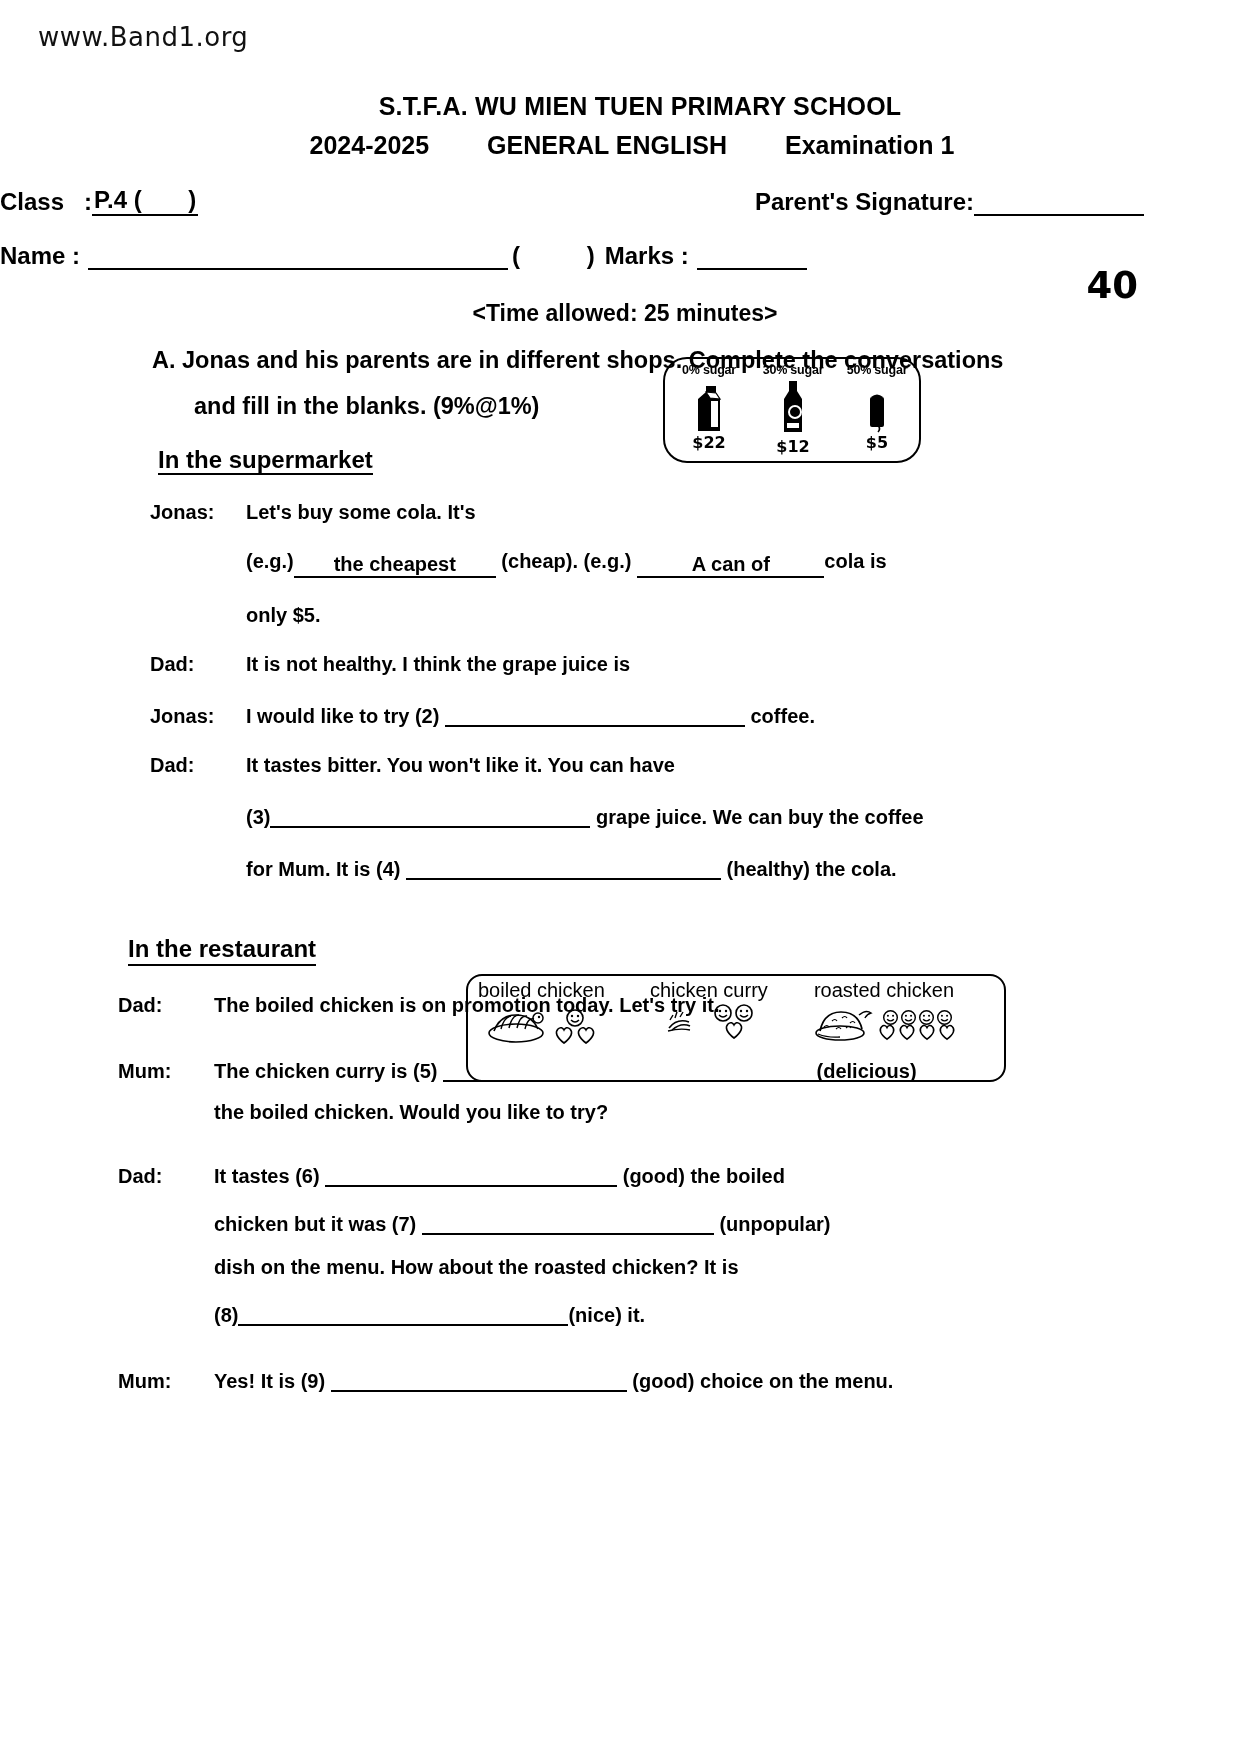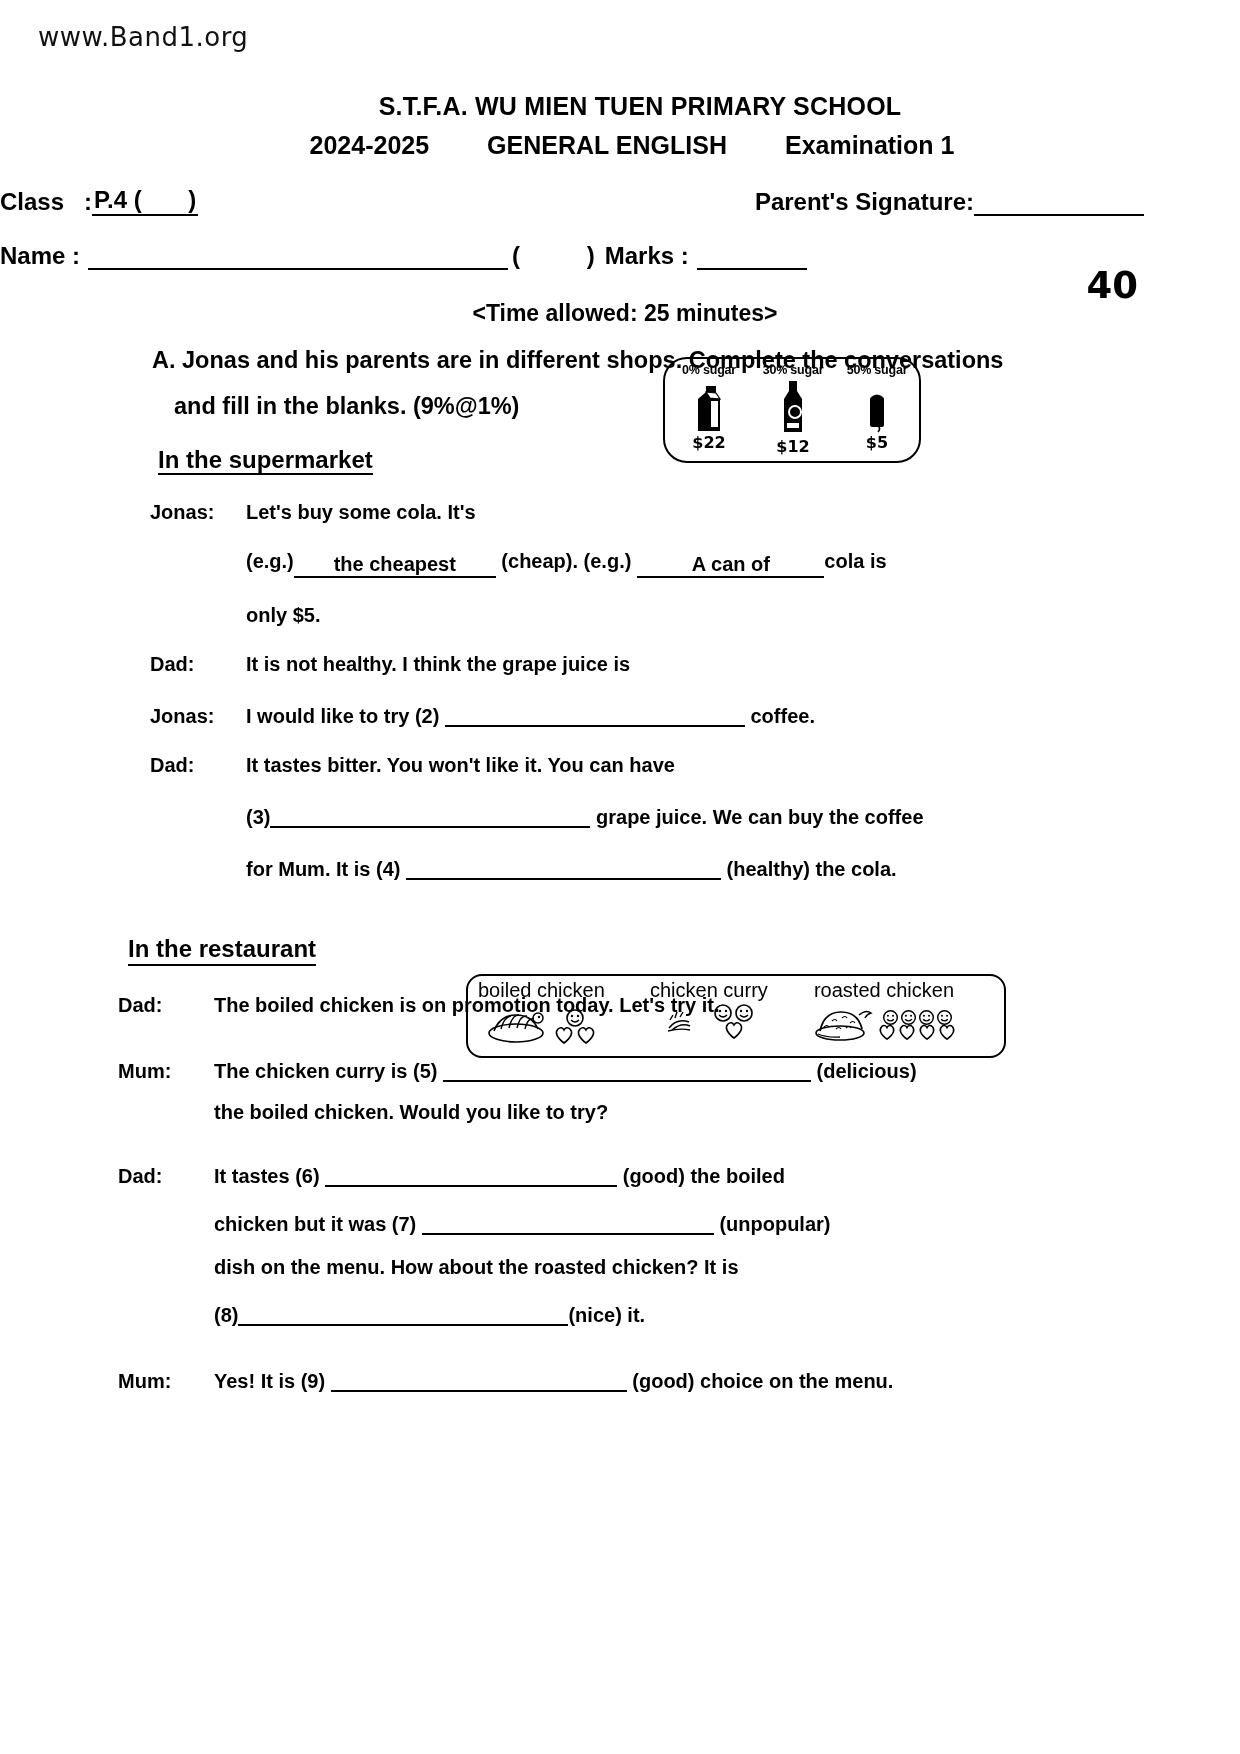--- a/index.html
+++ b/index.html
@@ -102,21 +102,21 @@
   
   .section-a {
     margin-top: 22px;
     padding-left: 158px;
     padding-right: 92px;
     font-size: 23.5px;
     font-weight: bold;
     line-height: 1.0;
   }
   .instr-l1 { margin-left: -6px; }
-  .instr-l2 { margin-top: 22px; margin-left: 16px; }
+  .instr-l2 { margin-top: 22px; margin-left: 36px; }
 
   .heading-ul {
     margin-top: 30px;
     margin-left: 0px;
     display: inline-block;
     border-bottom: 2.4px solid #000;
     font-size: 24px;
     font-weight: bold;
     padding-bottom: 1px;
   }
@@ -188,21 +188,21 @@
     font-weight: bold;
     font-family: "DejaVu Sans", sans-serif;
   }
 
   
   .food-box {
     position: absolute;
     left: 466px;
     top: 882px;
     width: 540px;
-    height: 84px;
+    height: 108px;
     border: 2.6px solid #000;
     border-radius: 16px;
     box-sizing: border-box;
   }
   .food-col {
     position: absolute;
     top: 3px;
   }
   .food-label {
     font-size: 20px;

